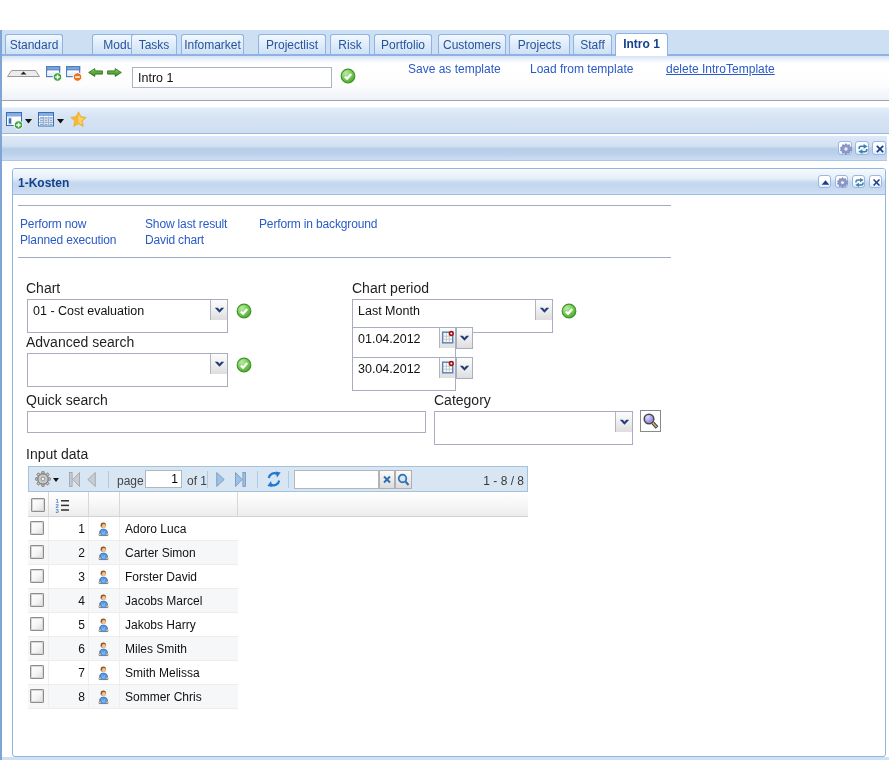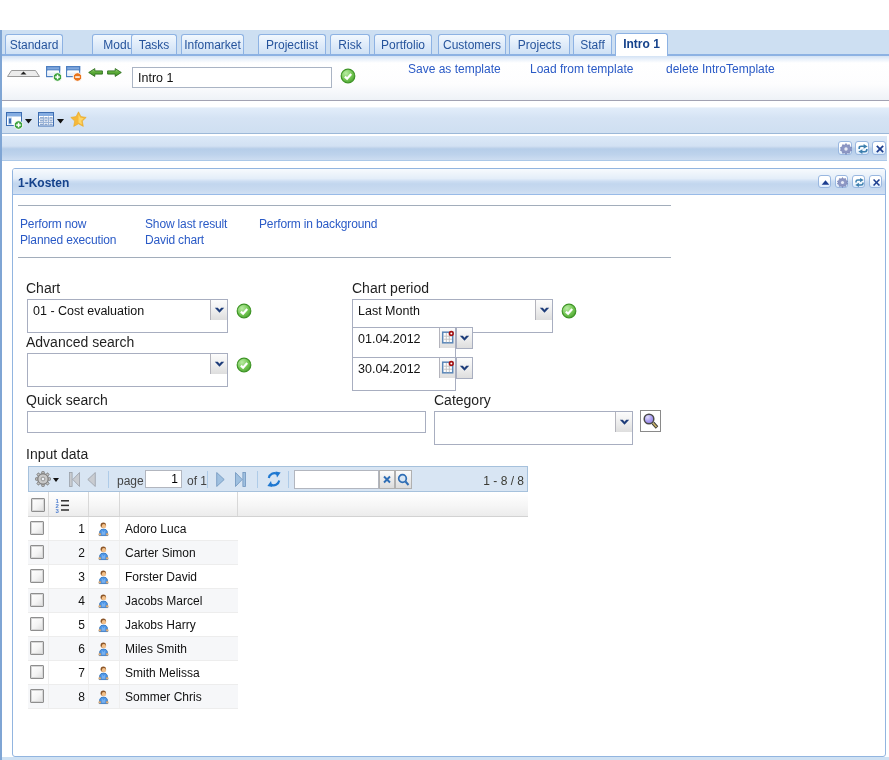--- a/index.html
+++ b/index.html
@@ -163,21 +163,21 @@
             <stop offset="0" stop-color="#b8eca2"></stop>
             <stop offset="0.55" stop-color="#6fc34f"></stop>
             <stop offset="1" stop-color="#3f9428"></stop>
           </radialGradient>
         </defs>
       <circle cx="8" cy="8" r="6.8" fill="url(#gc2)" stroke="#3e9426" stroke-width="1.2"></circle>
       <path d="M4.9 8.6 L7.1 10.7 L11.2 6.1" fill="none" stroke="#ffffff" stroke-width="2.2"></path>
     </svg>
     <div class="tlink" style="left:408px;">Save as template</div>
     <div class="tlink" style="left:530px;">Load from template</div>
-    <div class="tlink" style="left:666px;">delete IntroTemplate</div>
+    <div class="tlink" style="left:666px;text-decoration:underline;">delete IntroTemplate</div>
   </div>
   <div id="toolbar2" class="abs">
     <svg class="abs" style="left:6px;top:4px;" width="18" height="18" viewBox="0 0 18 18">
       <rect x="0.5" y="0.5" width="15" height="13" fill="#fff" stroke="#3d6db1" stroke-width="1"></rect>
       <rect x="1" y="1" width="14" height="3.5" fill="#85ade2"></rect>
       <rect x="2" y="5.5" width="4" height="7" fill="#b9d2ef"></rect>
       <rect x="3" y="6.5" width="2" height="5" fill="#3d6db1"></rect>
       <circle cx="12.5" cy="13" r="4.3" fill="#3fa33f" stroke="#fff" stroke-width="1"></circle>
       <rect x="10.2" y="12.3" width="4.6" height="1.5" fill="#fff"></rect>
       <rect x="11.8" y="10.7" width="1.5" height="4.6" fill="#fff"></rect>

